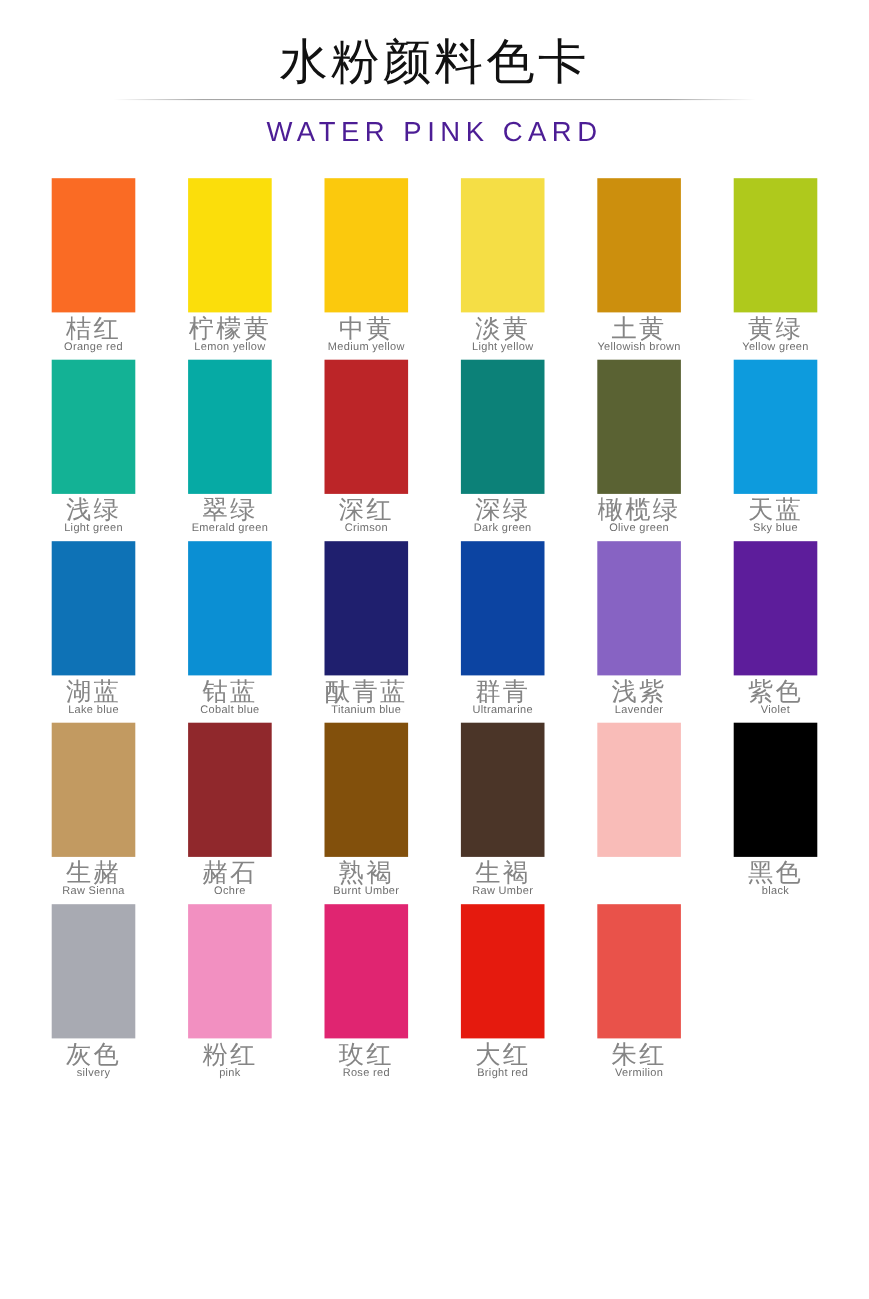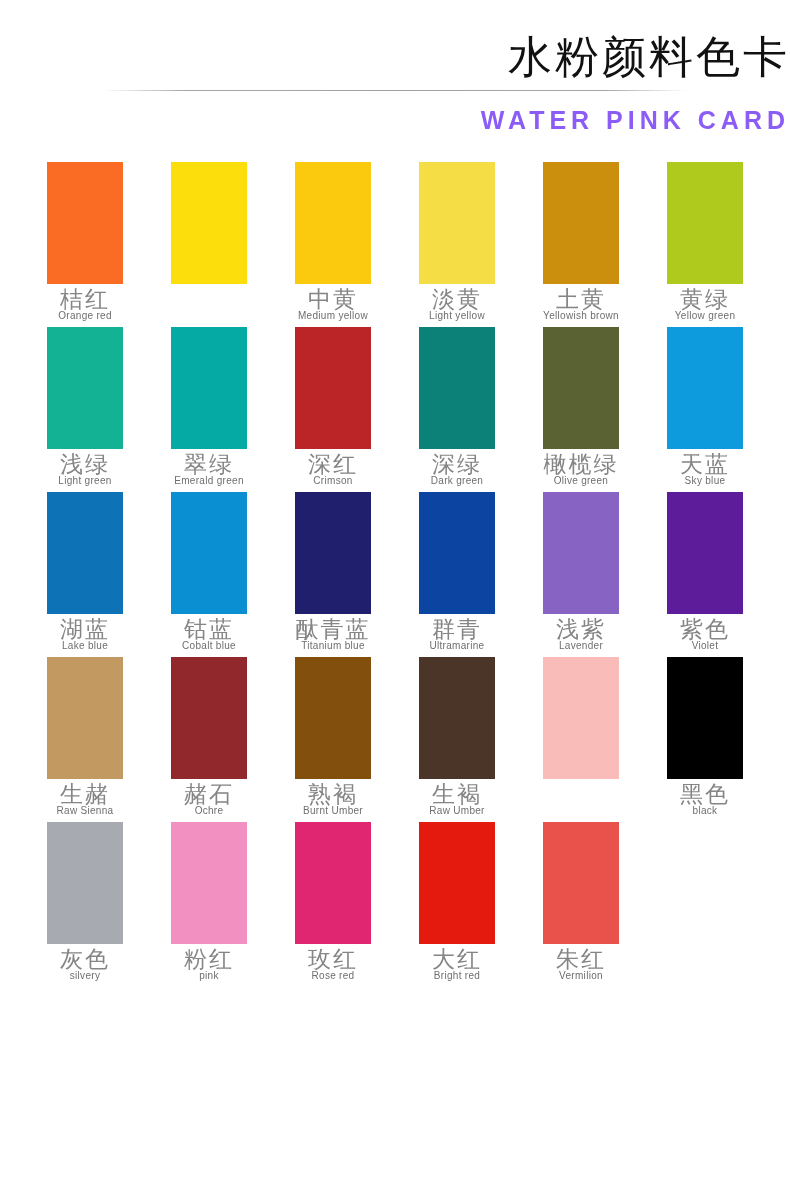--- a/index.html
+++ b/index.html
@@ -18,21 +18,21 @@
   .page {
     width: 790px;
     height: 1181px;
     position: relative;
     background: #ffffff;
   }
 
   
   .header {
     padding-top: 30px;
-    text-align: right;
+    text-align: center;
   }
   .title-cn {
     font-family: "DejaVu Sans", "Liberation Sans", sans-serif;
     font-size: 44px;
     line-height: 54px;
     font-weight: 400;
     letter-spacing: 3px;
     color: #111111;
     margin: 0;
   }
@@ -50,22 +50,22 @@
                 rgba(170,170,170,0) 0%,
                 rgba(150,150,150,0.85) 14%,
                 rgba(150,150,150,0.9) 50%,
                 rgba(150,150,150,0.85) 86%,
                 rgba(170,170,170,0) 100%);
   }
   .title-en {
     font-size: 25px;
     line-height: 32px;
     letter-spacing: 5px;
-    font-weight: 700;
-    color: #8b5cf6;
+    font-weight: 400;
+    color: #4c1d95;
     margin: 6px 0 0 0;
   }
 
   
   .grid {
     margin: 0;
     padding: 26px 0 0 0;
     display: grid;
     grid-template-columns: repeat(6, 124px);
     justify-content: center;
@@ -127,20 +127,24 @@
   <div class="grid" id="swatch-grid">
       <div class="cell">
         <div class="swatch" style="background-color: rgb(250, 107, 36);"></div>
         <div class="labels">
           <div class="name-cn">桔红</div>
           <div class="name-en">Orange red</div>
         </div>
       </div>
       <div class="cell">
         <div class="swatch" style="background-color: rgb(251, 222, 11);"></div>
+        <div class="labels">
+          <div class="name-cn">柠檬黄</div>
+          <div class="name-en">Lemon yellow</div>
+        </div>
       </div>
       <div class="cell">
         <div class="swatch" style="background-color: rgb(251, 201, 13);"></div>
         <div class="labels">
           <div class="name-cn">中黄</div>
           <div class="name-en">Medium yellow</div>
         </div>
       </div>
       <div class="cell">
         <div class="swatch" style="background-color: rgb(245, 222, 69);"></div>

